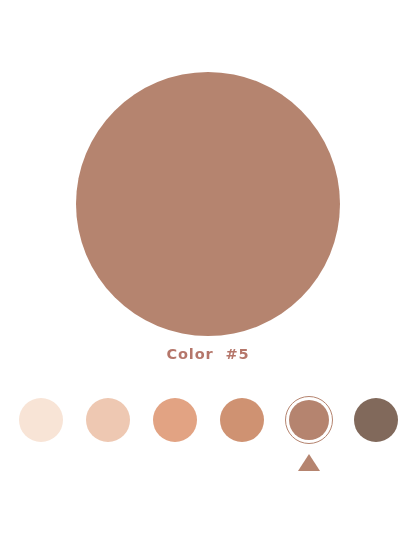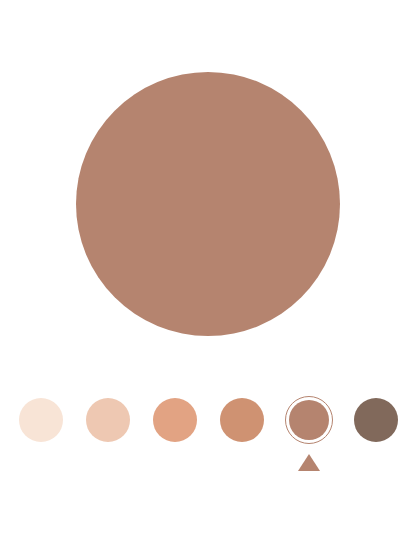--- a/index.html
+++ b/index.html
@@ -126,20 +126,23 @@
 </style>
 </head>
 <body style="background: rgb(255, 255, 255);">
 
 <div id="color-picker">
 
   <div class="preview-wrap">
     <div class="preview-circle" style="background: rgb(181, 132, 111);"></div>
   </div>
 
+  <div class="label-wrap">
+    <span class="color-label" style="color: rgb(181, 118, 106);">Color  #5</span>
+  </div>
 
   <div class="swatch-row">
       <div class="swatch-cell">
         <div class="swatch-holder">
           <span class="swatch-dot" style="background: rgb(248, 228, 214);"></span>
         </div>
         <span class="pointer-tri" style="border-bottom-color: rgb(181, 132, 111);"></span>
       </div>
       <div class="swatch-cell">
         <div class="swatch-holder">

